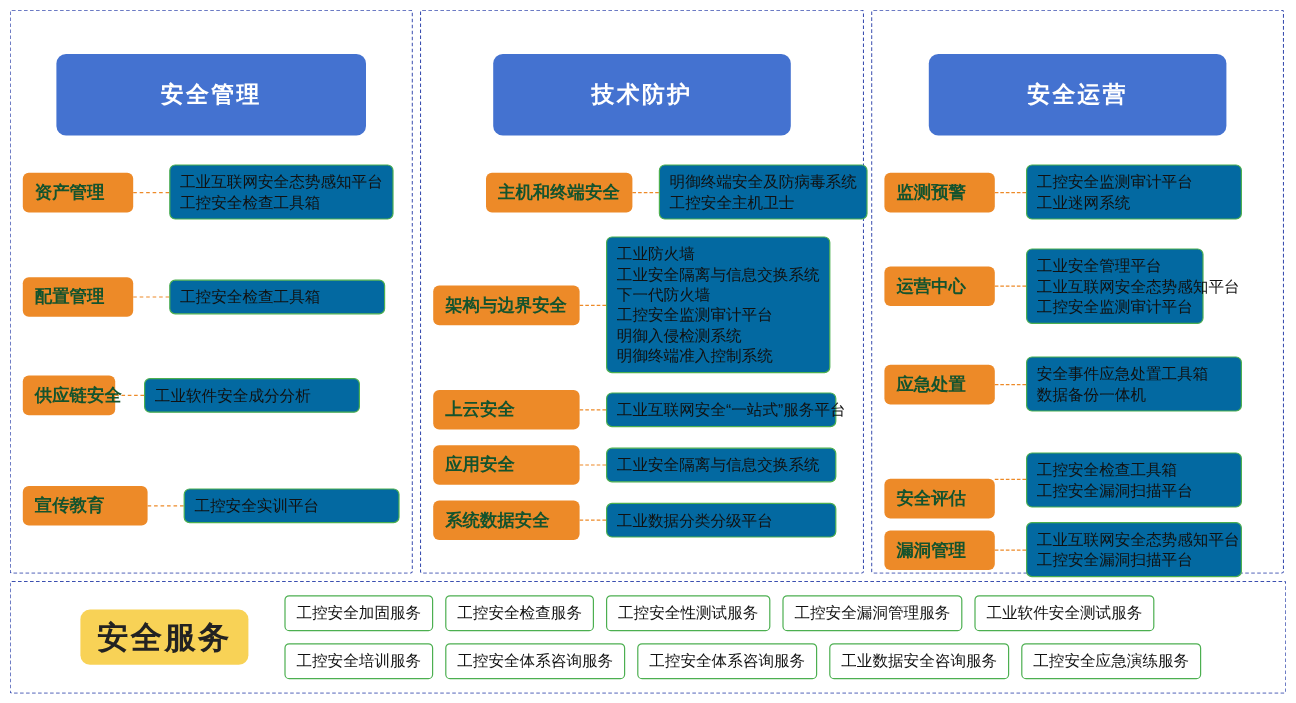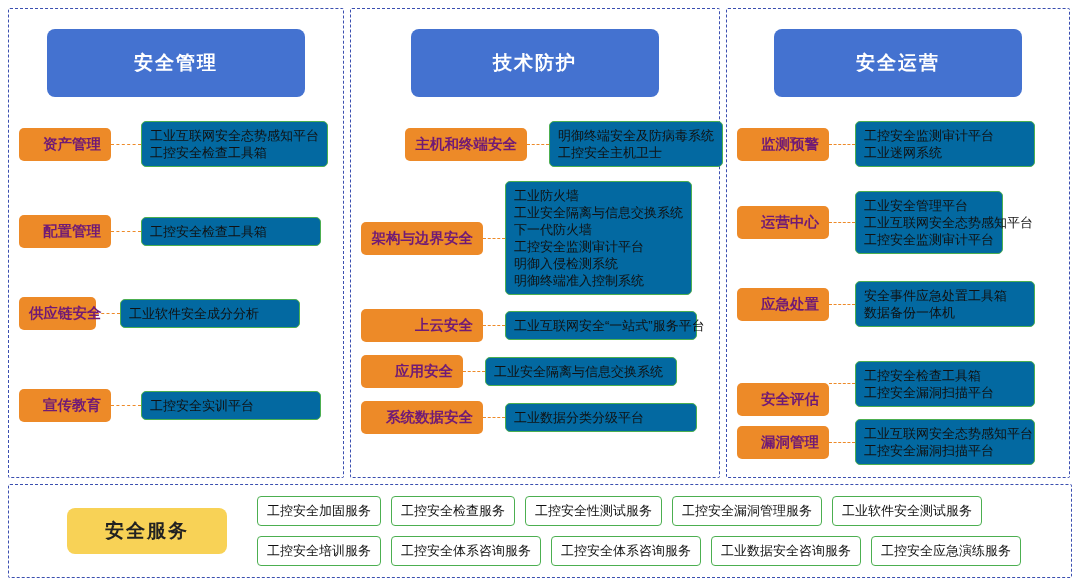--- a/index.html
+++ b/index.html
@@ -35,21 +35,21 @@
     border: 1px dashed #3b4fb0;
     border-radius: 2px;
     box-sizing: border-box;
     padding: 0;
   }
   .col-1 { width: 336px; }
   .col-2 { width: 370px; margin-left: 6px; }
   .col-3 { width: 344px; margin-left: 6px; }
 
   .col-header {
-    margin: 20px auto 0 auto;
+    margin: 36px auto 0 auto;
     height: 68px;
     border-radius: 8px;
     background: #4472d0;
     color: #ffffff;
     font-size: 19px;
     font-weight: bold;
     letter-spacing: 2px;
     display: flex;
     align-items: center;
     justify-content: center;
@@ -64,27 +64,27 @@
     margin-top: 14px;
   }
   .row {
     position: absolute;
     display: flex;
     align-items: center;
     left: 10px;
   }
   .cat {
     background: #ed8a28;
-    color: #701a75;
+    color: #14532d;
     font-size: 14.5px;
     font-weight: bold;
     border-radius: 5px;
     padding: 7px 10px;
     white-space: nowrap;
-    text-align: right;
+    text-align: left;
     box-sizing: border-box;
   }
   .connector {
     height: 0;
     border-top: 1.6px dashed #ed8a28;
     flex: none;
   }
   .items {
     border: 1.4px solid #4caf50;
     border-radius: 5px;
@@ -106,27 +106,27 @@
     top: 484px;
     width: 1064px;
     height: 94px;
     border: 1px dashed #3b4fb0;
     border-radius: 2px;
     box-sizing: border-box;
     display: flex;
     align-items: center;
   }
   .svc-title {
-    width: 160px;
+    width: 140px;
     height: 46px;
     margin-left: 58px;
     background: #f8d256;
     border-radius: 8px;
     color: #222;
-    font-size: 19px;
+    font-size: 26px;
     font-weight: bold;
     letter-spacing: 2px;
     display: flex;
     align-items: center;
     justify-content: center;
     flex: none;
   }
   .svc-grid {
     margin-left: 30px;
     display: flex;
@@ -178,21 +178,21 @@
 
         <div class="row" style="top:186px;">
           <div class="cat" style="width:77px;">供应链安全</div>
           <div class="connector" style="width:24px;"></div>
           <div class="items" style="width:180px;">
             <div>工业软件安全成分分析</div>
           </div>
         </div>
 
         <div class="row" style="top:278px;">
-          <div class="cat" style="width:92px;">宣传教育</div>
+          <div class="cat" style="width:104px;">宣传教育</div>
           <div class="connector" style="width:30px;"></div>
           <div class="items" style="width:180px;">
             <div>工控安全实训平台</div>
           </div>
         </div>
 
       </div>
     </div>
 
     <div class="column col-2">
@@ -223,21 +223,21 @@
 
         <div class="row" style="top:198px;">
           <div class="cat" style="width:122px;">上云安全</div>
           <div class="connector" style="width:22px;"></div>
           <div class="items" style="width:192px;">
             <div>工业互联网安全“一站式”服务平台</div>
           </div>
         </div>
 
         <div class="row" style="top:244px;">
-          <div class="cat" style="width:102px;">应用安全</div>
+          <div class="cat" style="width:122px;">应用安全</div>
           <div class="connector" style="width:22px;"></div>
           <div class="items" style="width:192px;">
             <div>工业安全隔离与信息交换系统</div>
           </div>
         </div>
 
         <div class="row" style="top:290px;">
           <div class="cat" style="width:122px;">系统数据安全</div>
           <div class="connector" style="width:22px;"></div>
           <div class="items" style="width:192px;">

